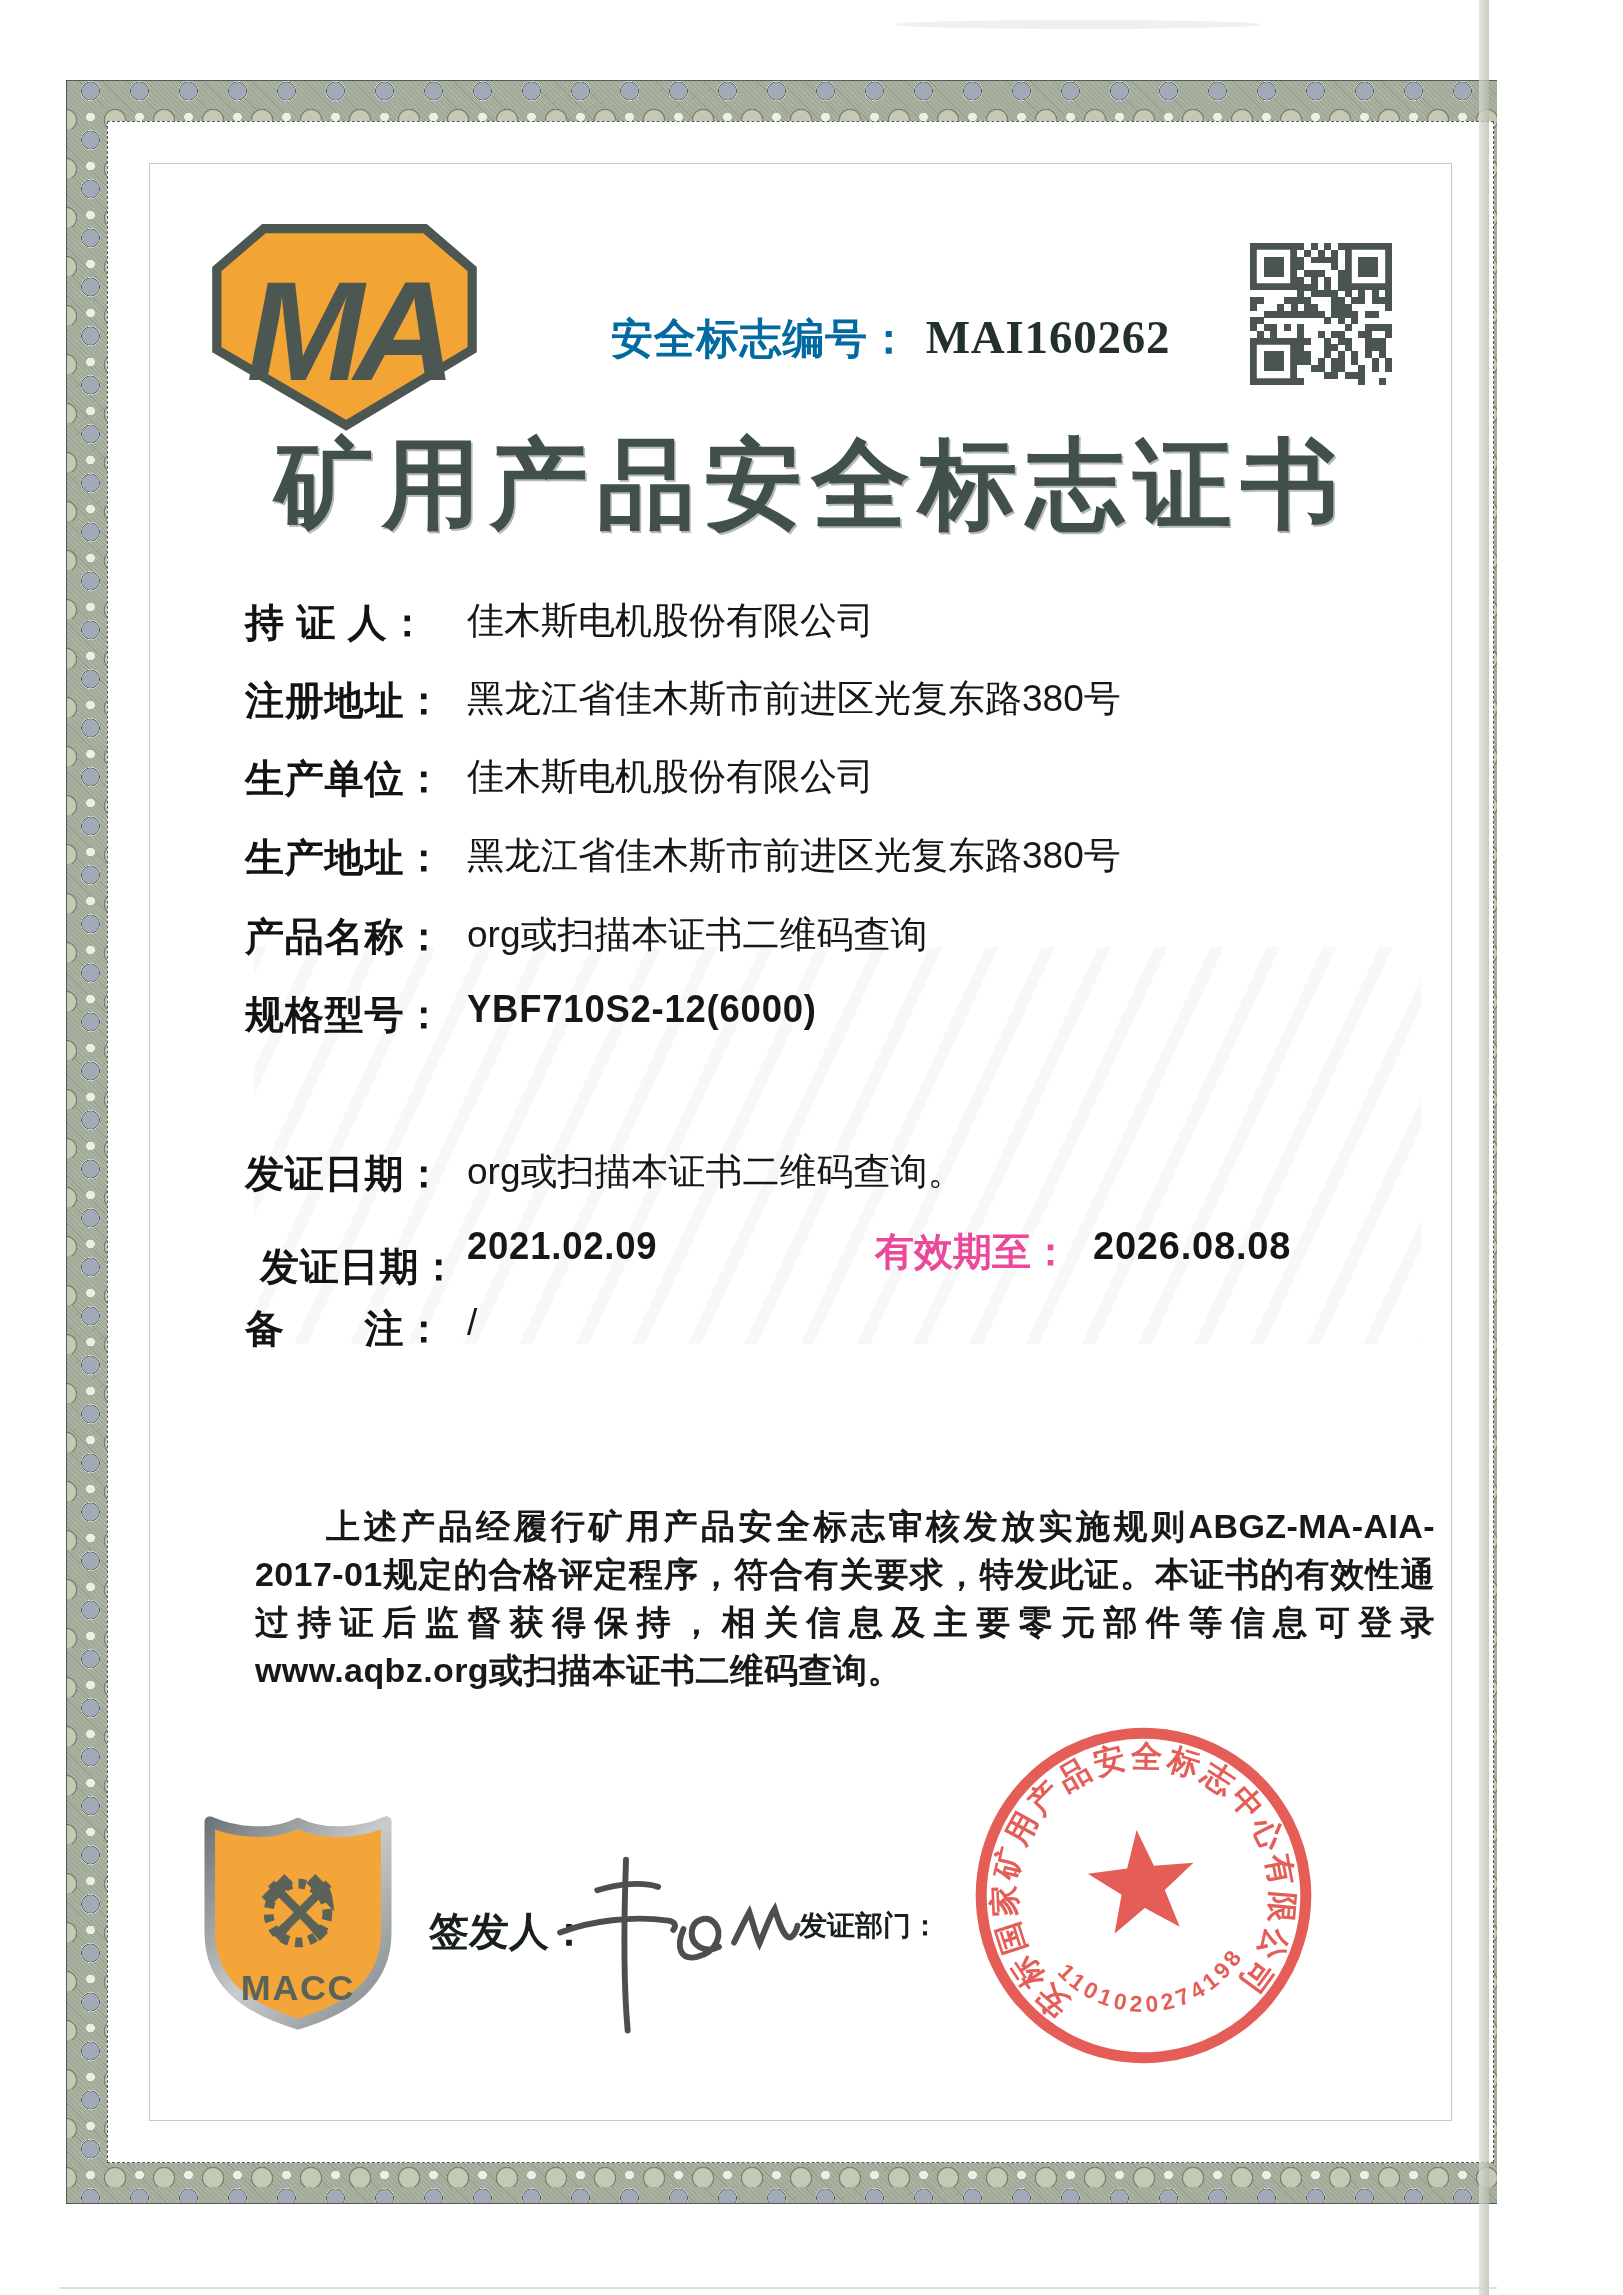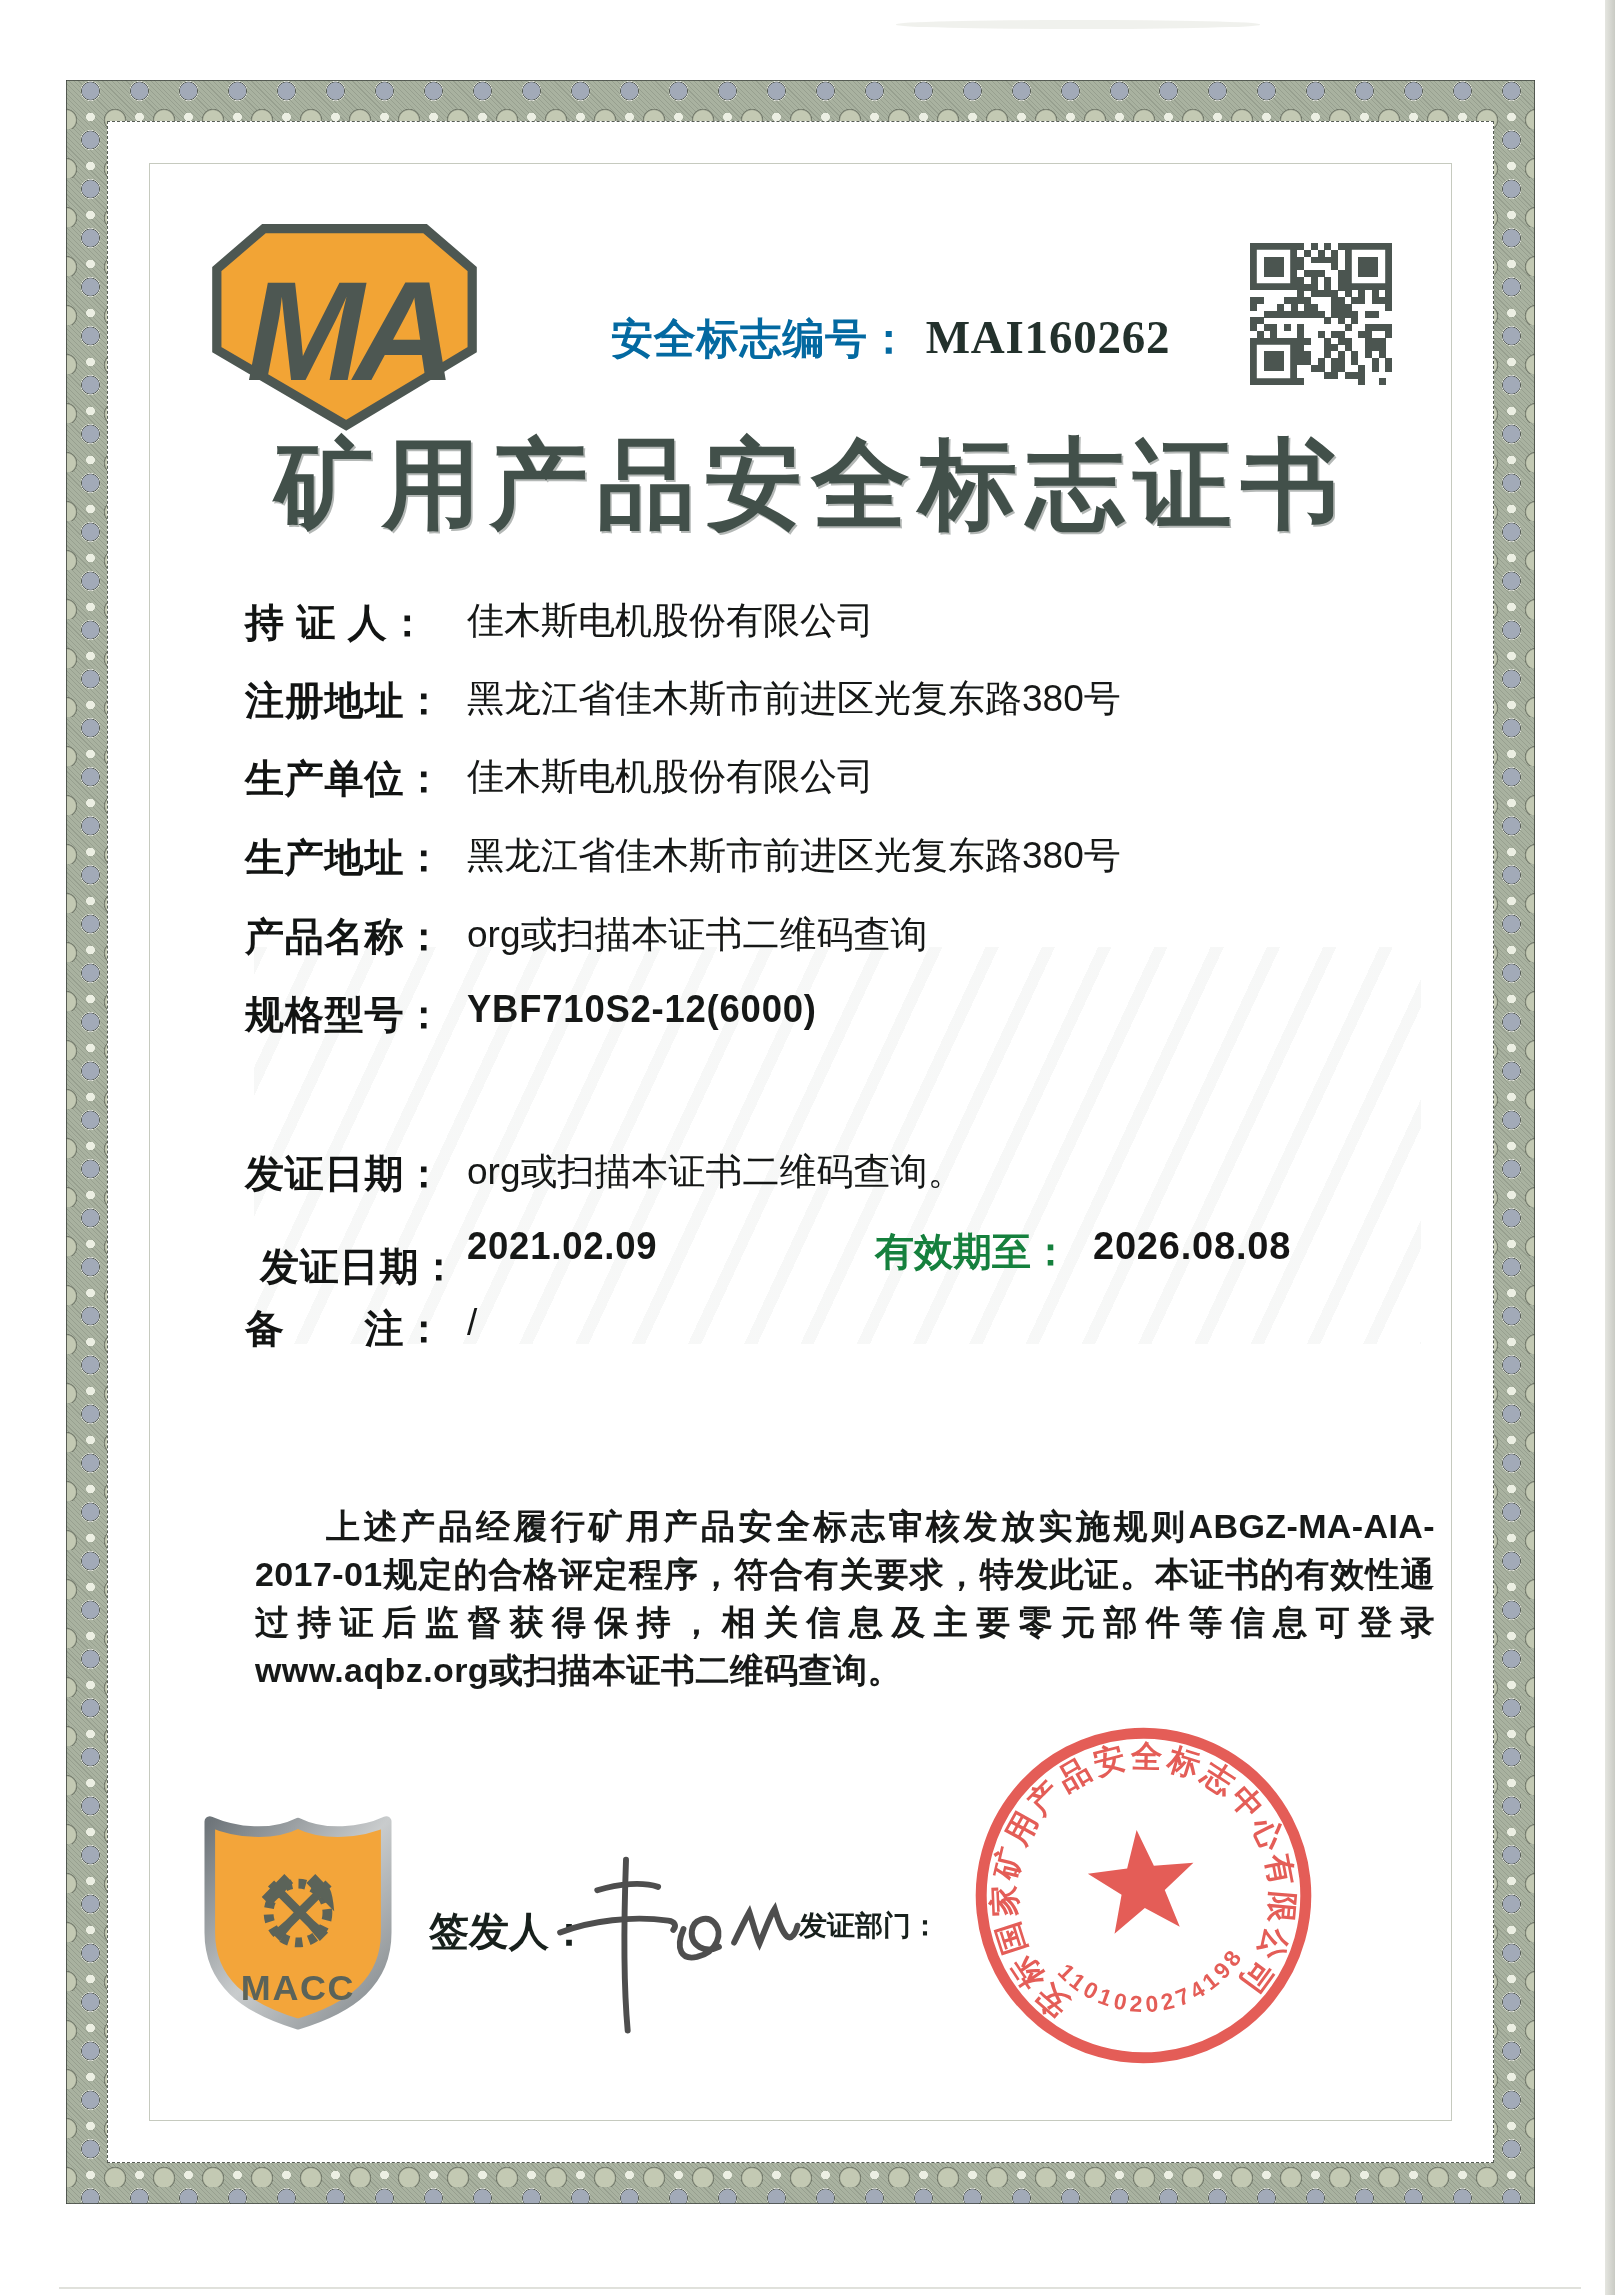--- a/index.html
+++ b/index.html
@@ -1,16 +1,16 @@
 <!DOCTYPE html>
 <html style="font-size:13.5px"><head>
 <meta charset="utf-8">
 <style>
   html,body{margin:0;padding:0;background:#ffffff;}
-  .page{position:relative;width:1623px;height:2295px;background:#ffffff;overflow:hidden;
+  .page{position:relative;width:1497px;height:2295px;background:#ffffff;overflow:hidden;
         font-family:"Liberation Sans","DejaVu Sans",sans-serif;color:#151515;}
   
   .frame-band{position:absolute;left:66px;top:80px;width:1469px;height:2124px;
     background-color:#a9b2a0;
     background-image:
       radial-gradient(15px 15px at 24.5px 11px, #a2aab8 56%, #545b53 60%, #eef0e8 65%, transparent 67%),
       radial-gradient(18px 18px at 0px 40px,  #c3c9b3 52%, #6f7668 60%, transparent 64%),
       radial-gradient(18px 18px at 49px 40px, #c3c9b3 52%, #6f7668 60%, transparent 64%),
       radial-gradient(6px 6px at 24.5px 37px, #ecefe3 70%, transparent 75%),
       repeating-linear-gradient(45deg, rgba(42,47,40,.14) 0 0.8px, transparent 0.8px 3.4px);
@@ -35,21 +35,21 @@
   .title{position:absolute;left:0;top:420px;width:1623px;text-align:center;
     font-family:"Liberation Serif","DejaVu Serif",serif;
     font-size:98px;font-weight:bold;color:#42504a;letter-spacing:9.3px;
     text-shadow:1.7px 1.7px 0 rgba(40,52,46,.35);white-space:nowrap;}
   
   .row{position:absolute;left:245px;white-space:pre;}
   .lab{font-size:39px;font-weight:bold;color:#121413;letter-spacing:0.8px;}
   .val{position:absolute;left:222px;top:0;font-size:37px;font-weight:400;color:#161817;white-space:pre;}
   .val-num{font-size:38px;font-weight:bold;letter-spacing:0.8px;transform:scaleX(.96);transform-origin:left;}
   .row7 .val{left:376px;top:5px;font-size:34px;font-weight:bold;transform:scaleX(.97);transform-origin:left;}
-  .lab2{position:absolute;left:630px;top:0;font-size:39px;font-weight:bold;color:#15803d;}
+  .lab2{position:absolute;left:630px;top:0;font-size:39px;font-weight:bold;color:#ec4899;}
   .val2{position:absolute;left:848px;top:0;font-size:38px;font-weight:bold;letter-spacing:0.8px;}
   
   .notice{position:absolute;left:255px;top:1502px;width:1180px;font-size:34px;line-height:48px;
     font-weight:600;color:#171918;text-align:justify;text-indent:71px;letter-spacing:0.4px;}
   
   .macc{position:absolute;left:200px;top:1811px;width:196px;height:222px;}
   .issuer{position:absolute;left:429px;top:1904px;font-size:40px;font-weight:bold;color:#17201c;white-space:pre;}
   .sig{position:absolute;left:548px;top:1848px;width:254px;height:196px;}
   .dept{position:absolute;left:799px;top:1907px;font-size:28px;font-weight:bold;color:#17201c;white-space:pre;}
   .stamp{position:absolute;left:966px;top:1718px;width:355px;height:355px;transform:rotate(-6deg);opacity:.93;}

